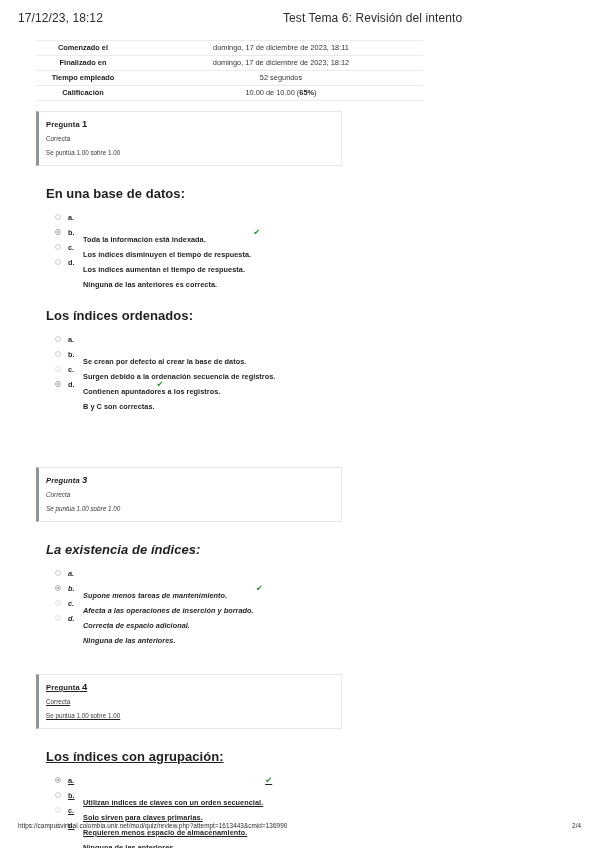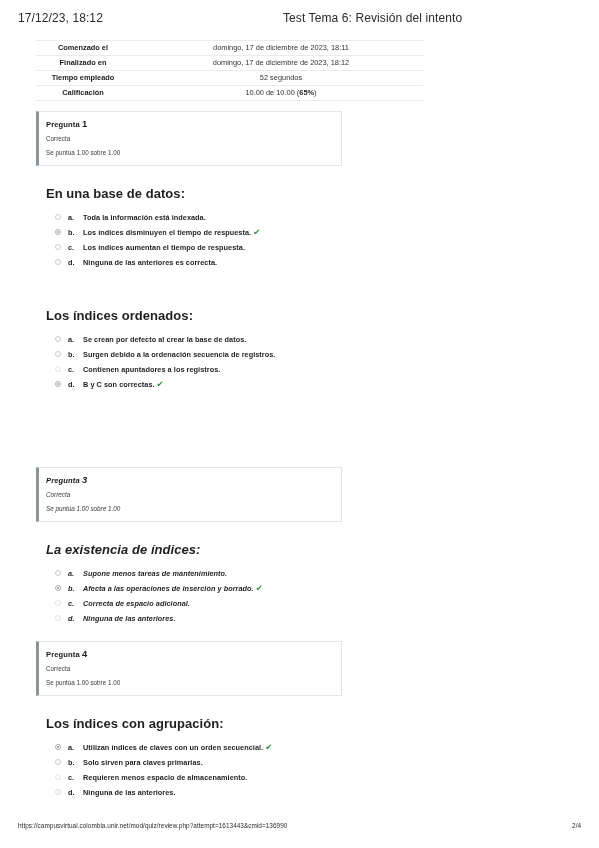--- a/index.html
+++ b/index.html
@@ -171,20 +171,21 @@
     margin-left: 7px;
     font-weight: bold;
     color: #1f1f1f;
     letter-spacing: .05px;
   }
   .atext {
     font-weight: bold;
     color: #1f1f1f;
     letter-spacing: .05px;
     white-space: nowrap;
+    margin-top: 22px;
   }
   .tick {
     color: #2e8b3d;
     font-size: 8.4px;
     font-weight: bold;
     line-height: 10px;
     margin-left: 2px;
   }
 
   
@@ -326,21 +327,21 @@
         <span class="atext">Correcta de espacio adicional.</span>
       </div>
       <div class="arow">
         <span class="radio faint"></span>
         <span class="aletter">d.</span>
         <span class="atext">Ninguna de las anteriores.</span>
       </div>
     </div>
   </div>
 
-  <div class="qblock" style="top:641px;">
+  <div class="qblock" style="top:674px;text-decoration:underline;">
     <div class="qinfo">
       <div class="qnum"><span>Pregunta</span> <span class="n">4</span></div>
       <div class="qstate">Correcta</div>
       <div class="qmark">Se puntúa 1.00 sobre 1.00</div>
     </div>
     <div class="qstem">Los índices con agrupación:</div>
     <div class="answers">
       <div class="arow">
         <span class="radio checked"></span>
         <span class="aletter">a.</span>

